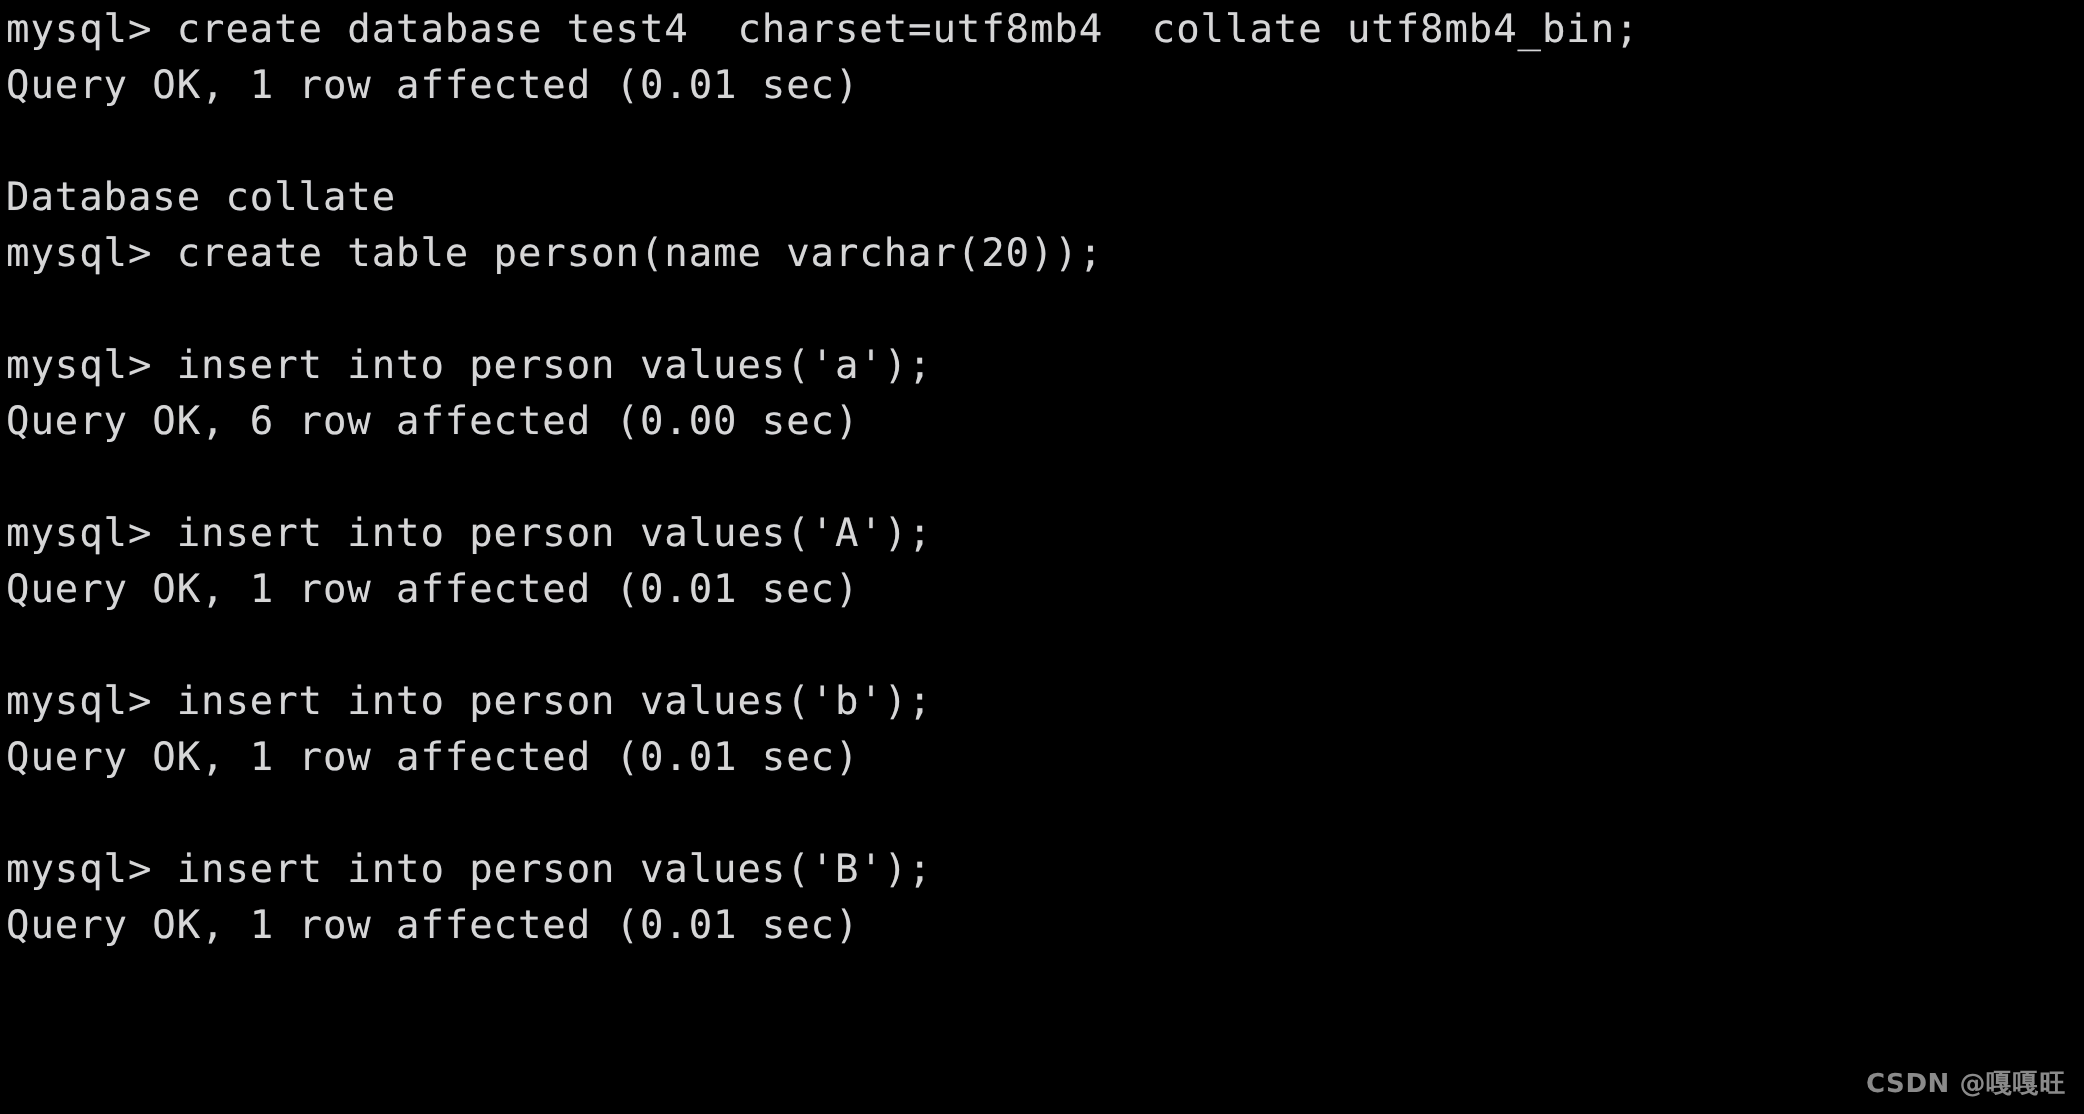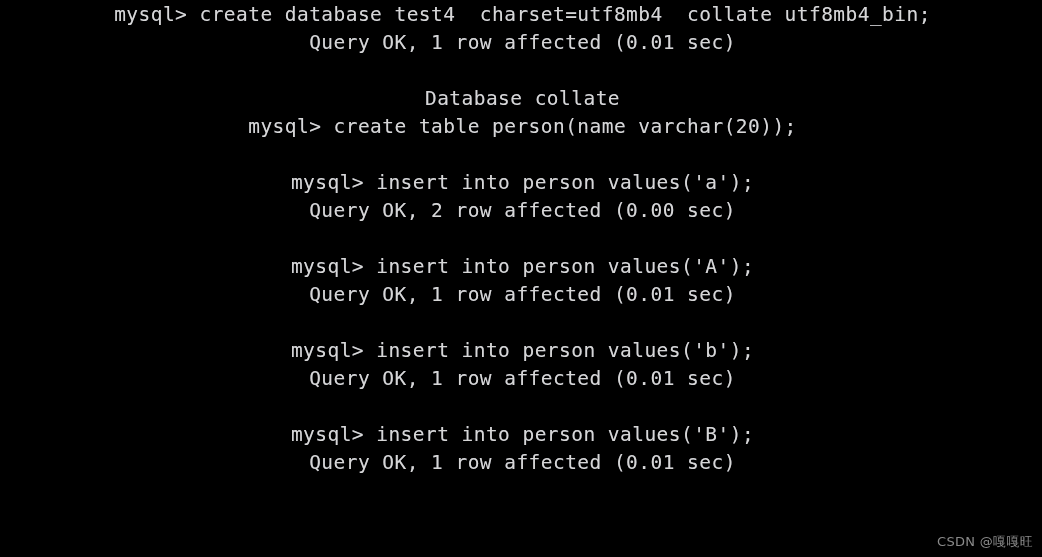--- a/index.html
+++ b/index.html
@@ -14,21 +14,20 @@
     background: #000000;
     overflow: hidden;
     font-family: "DejaVu Sans Mono", "Liberation Mono", monospace;
   }
   #terminal-body {
     position: absolute;
     left: 3px;
     top: 1px;
     right: 0;
     bottom: 0;
-    text-align: center;
   }
   .term-line {
     height: 28px;
     line-height: 28px;
     font-size: 19.5px;
     letter-spacing: 0.45px;
     color: #d6d6d6;
     white-space: pre;
     font-family: "DejaVu Sans Mono", "Liberation Mono", monospace;
     text-shadow: 0 0 0.4px rgba(200,210,255,0.35);
@@ -38,35 +37,36 @@
   }
   #watermark {
     position: absolute;
     right: 9px;
     bottom: 6px;
     font-family: "DejaVu Sans", "Liberation Sans", sans-serif;
     font-size: 13px;
     color: #8a8a8a;
     letter-spacing: 0.3px;
     white-space: pre;
+    font-weight: bold;
   }
 </style>
 </head>
 <body>
 
 <div id="terminal">
   <div id="terminal-body">
       <div class="term-line">mysql&gt; create database test4  charset=utf8mb4  collate utf8mb4_bin;</div>
       <div class="term-line">Query OK, 1 row affected (0.01 sec)</div>
       <div class="term-line blank"></div>
       <div class="term-line">Database collate</div>
       <div class="term-line">mysql&gt; create table person(name varchar(20));</div>
       <div class="term-line blank"></div>
       <div class="term-line">mysql&gt; insert into person values('a');</div>
-      <div class="term-line">Query OK, 2 row affected (0.00 sec)</div>
+      <div class="term-line">Query OK, 6 row affected (0.00 sec)</div>
       <div class="term-line blank"></div>
       <div class="term-line">mysql&gt; insert into person values('A');</div>
       <div class="term-line">Query OK, 1 row affected (0.01 sec)</div>
       <div class="term-line blank"></div>
       <div class="term-line">mysql&gt; insert into person values('b');</div>
       <div class="term-line">Query OK, 1 row affected (0.01 sec)</div>
       <div class="term-line blank"></div>
       <div class="term-line">mysql&gt; insert into person values('B');</div>
       <div class="term-line">Query OK, 1 row affected (0.01 sec)</div>
     </div>

